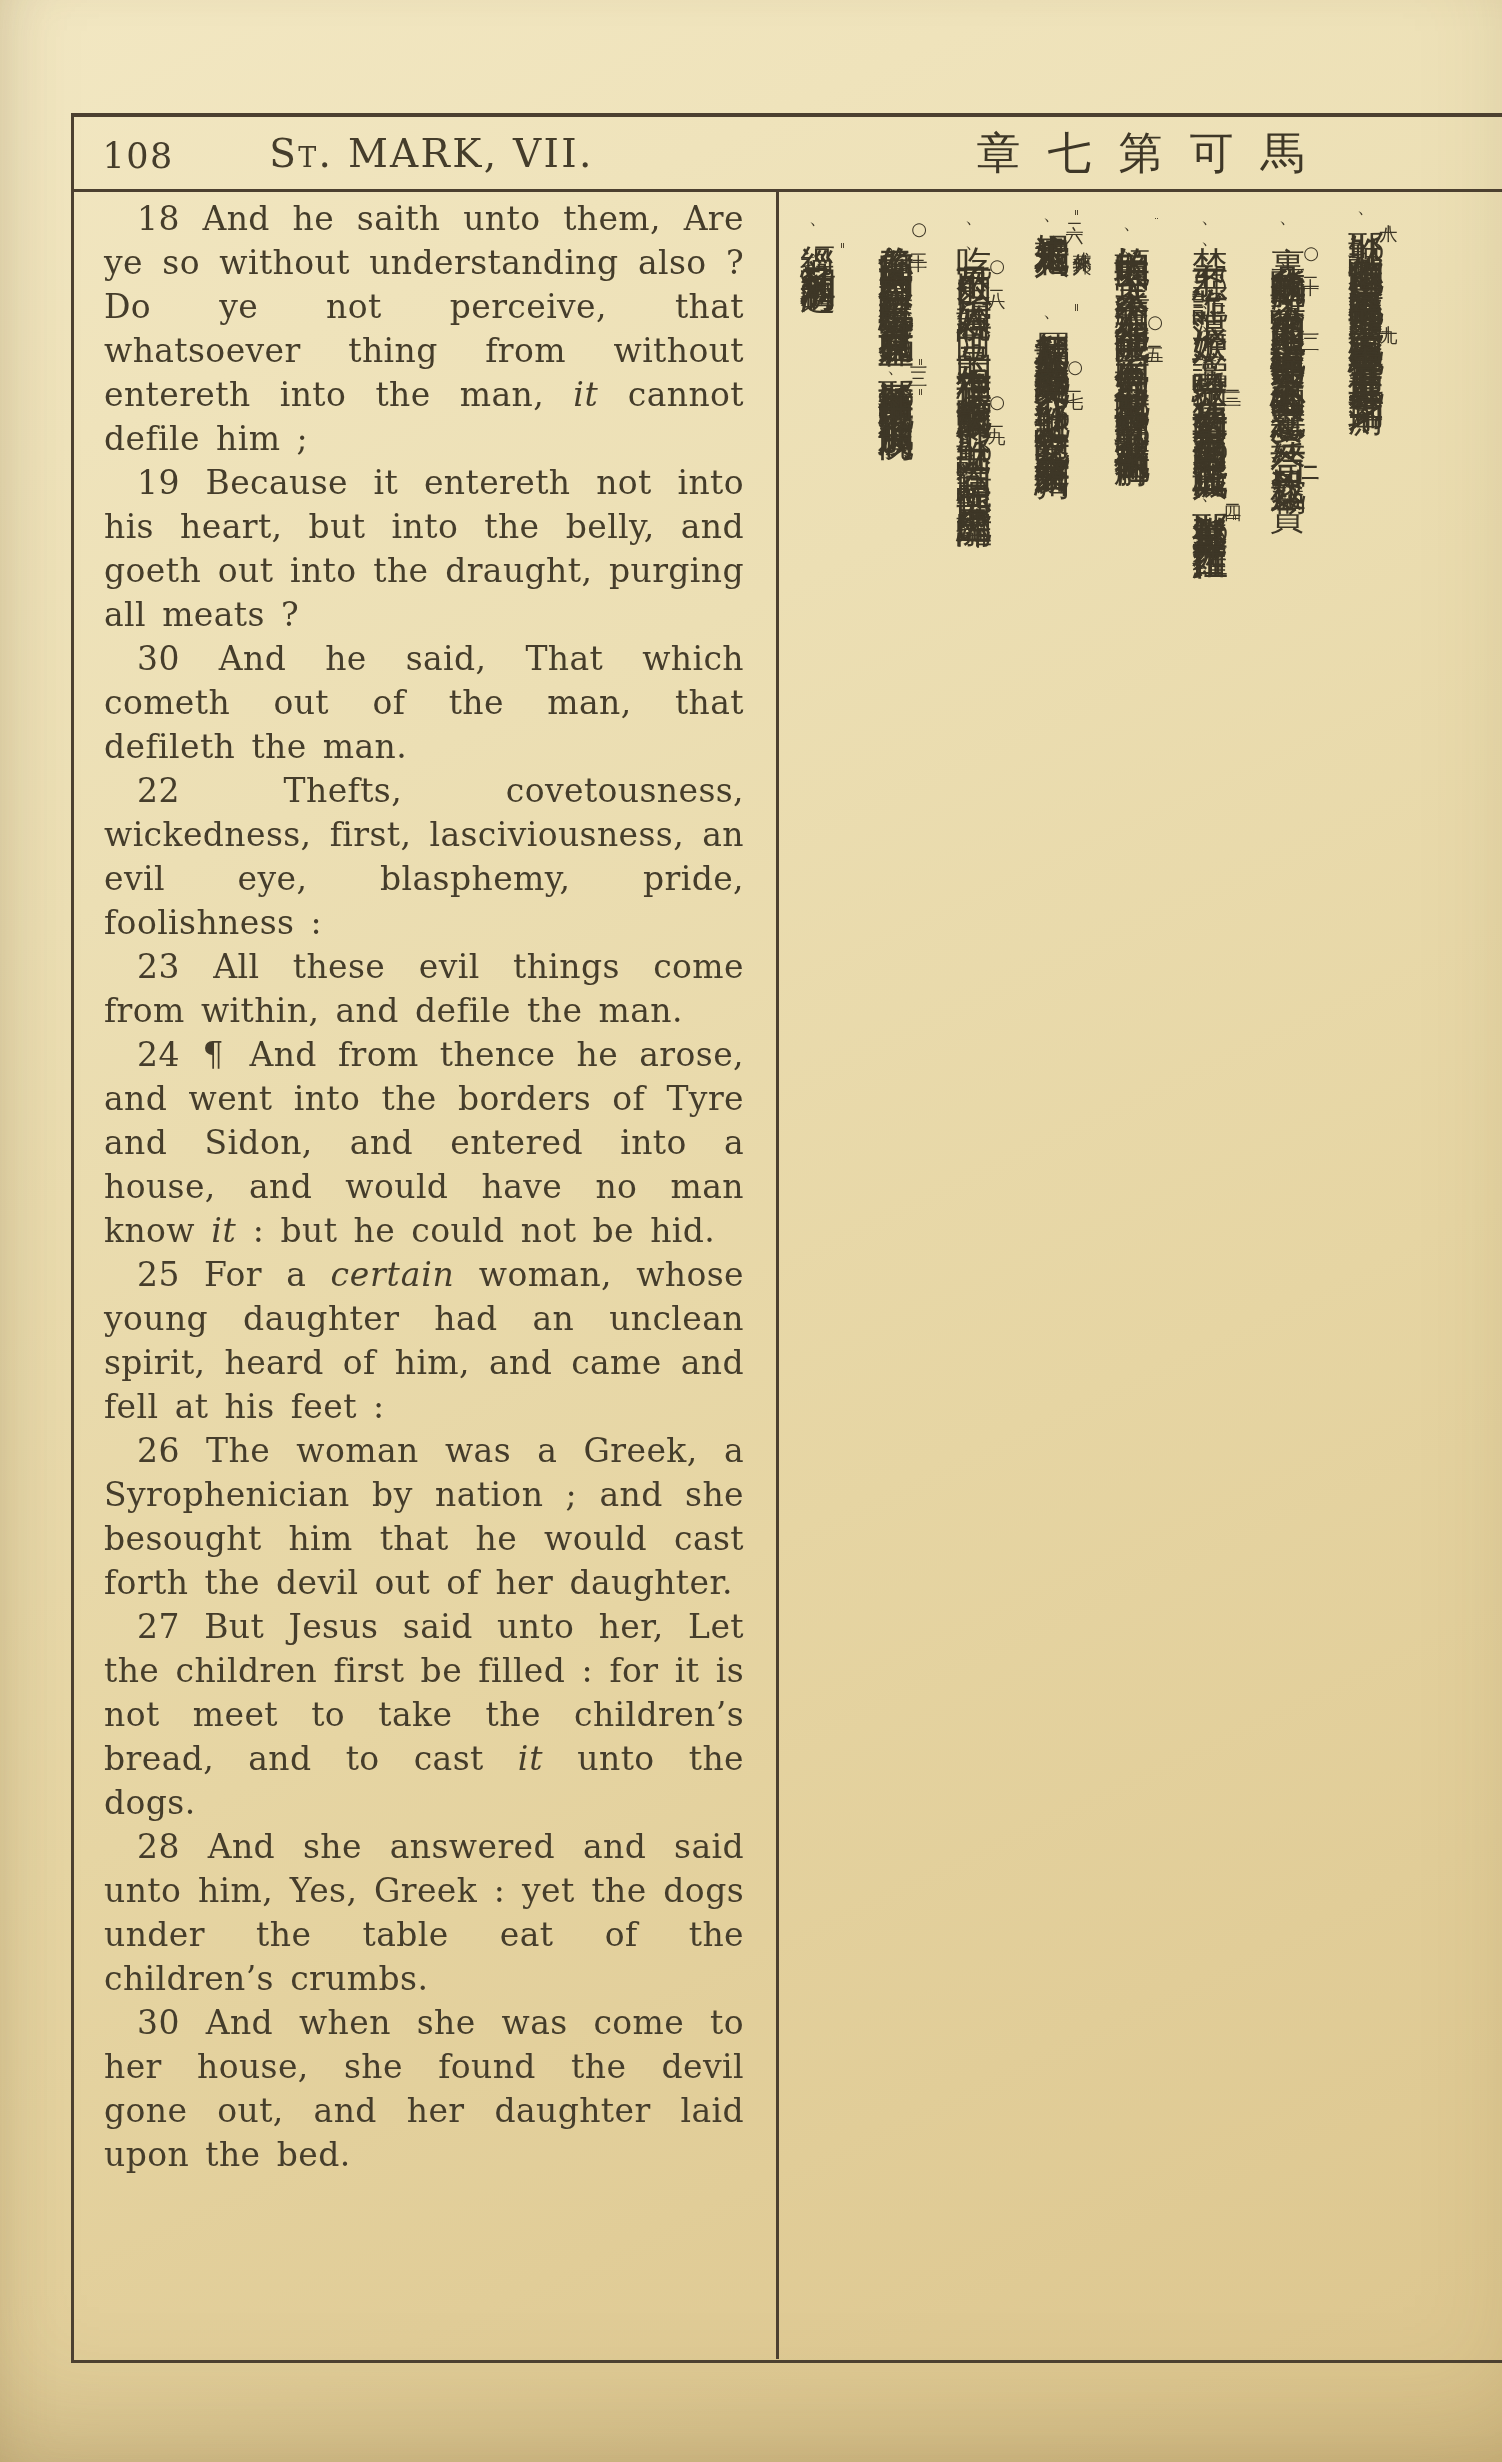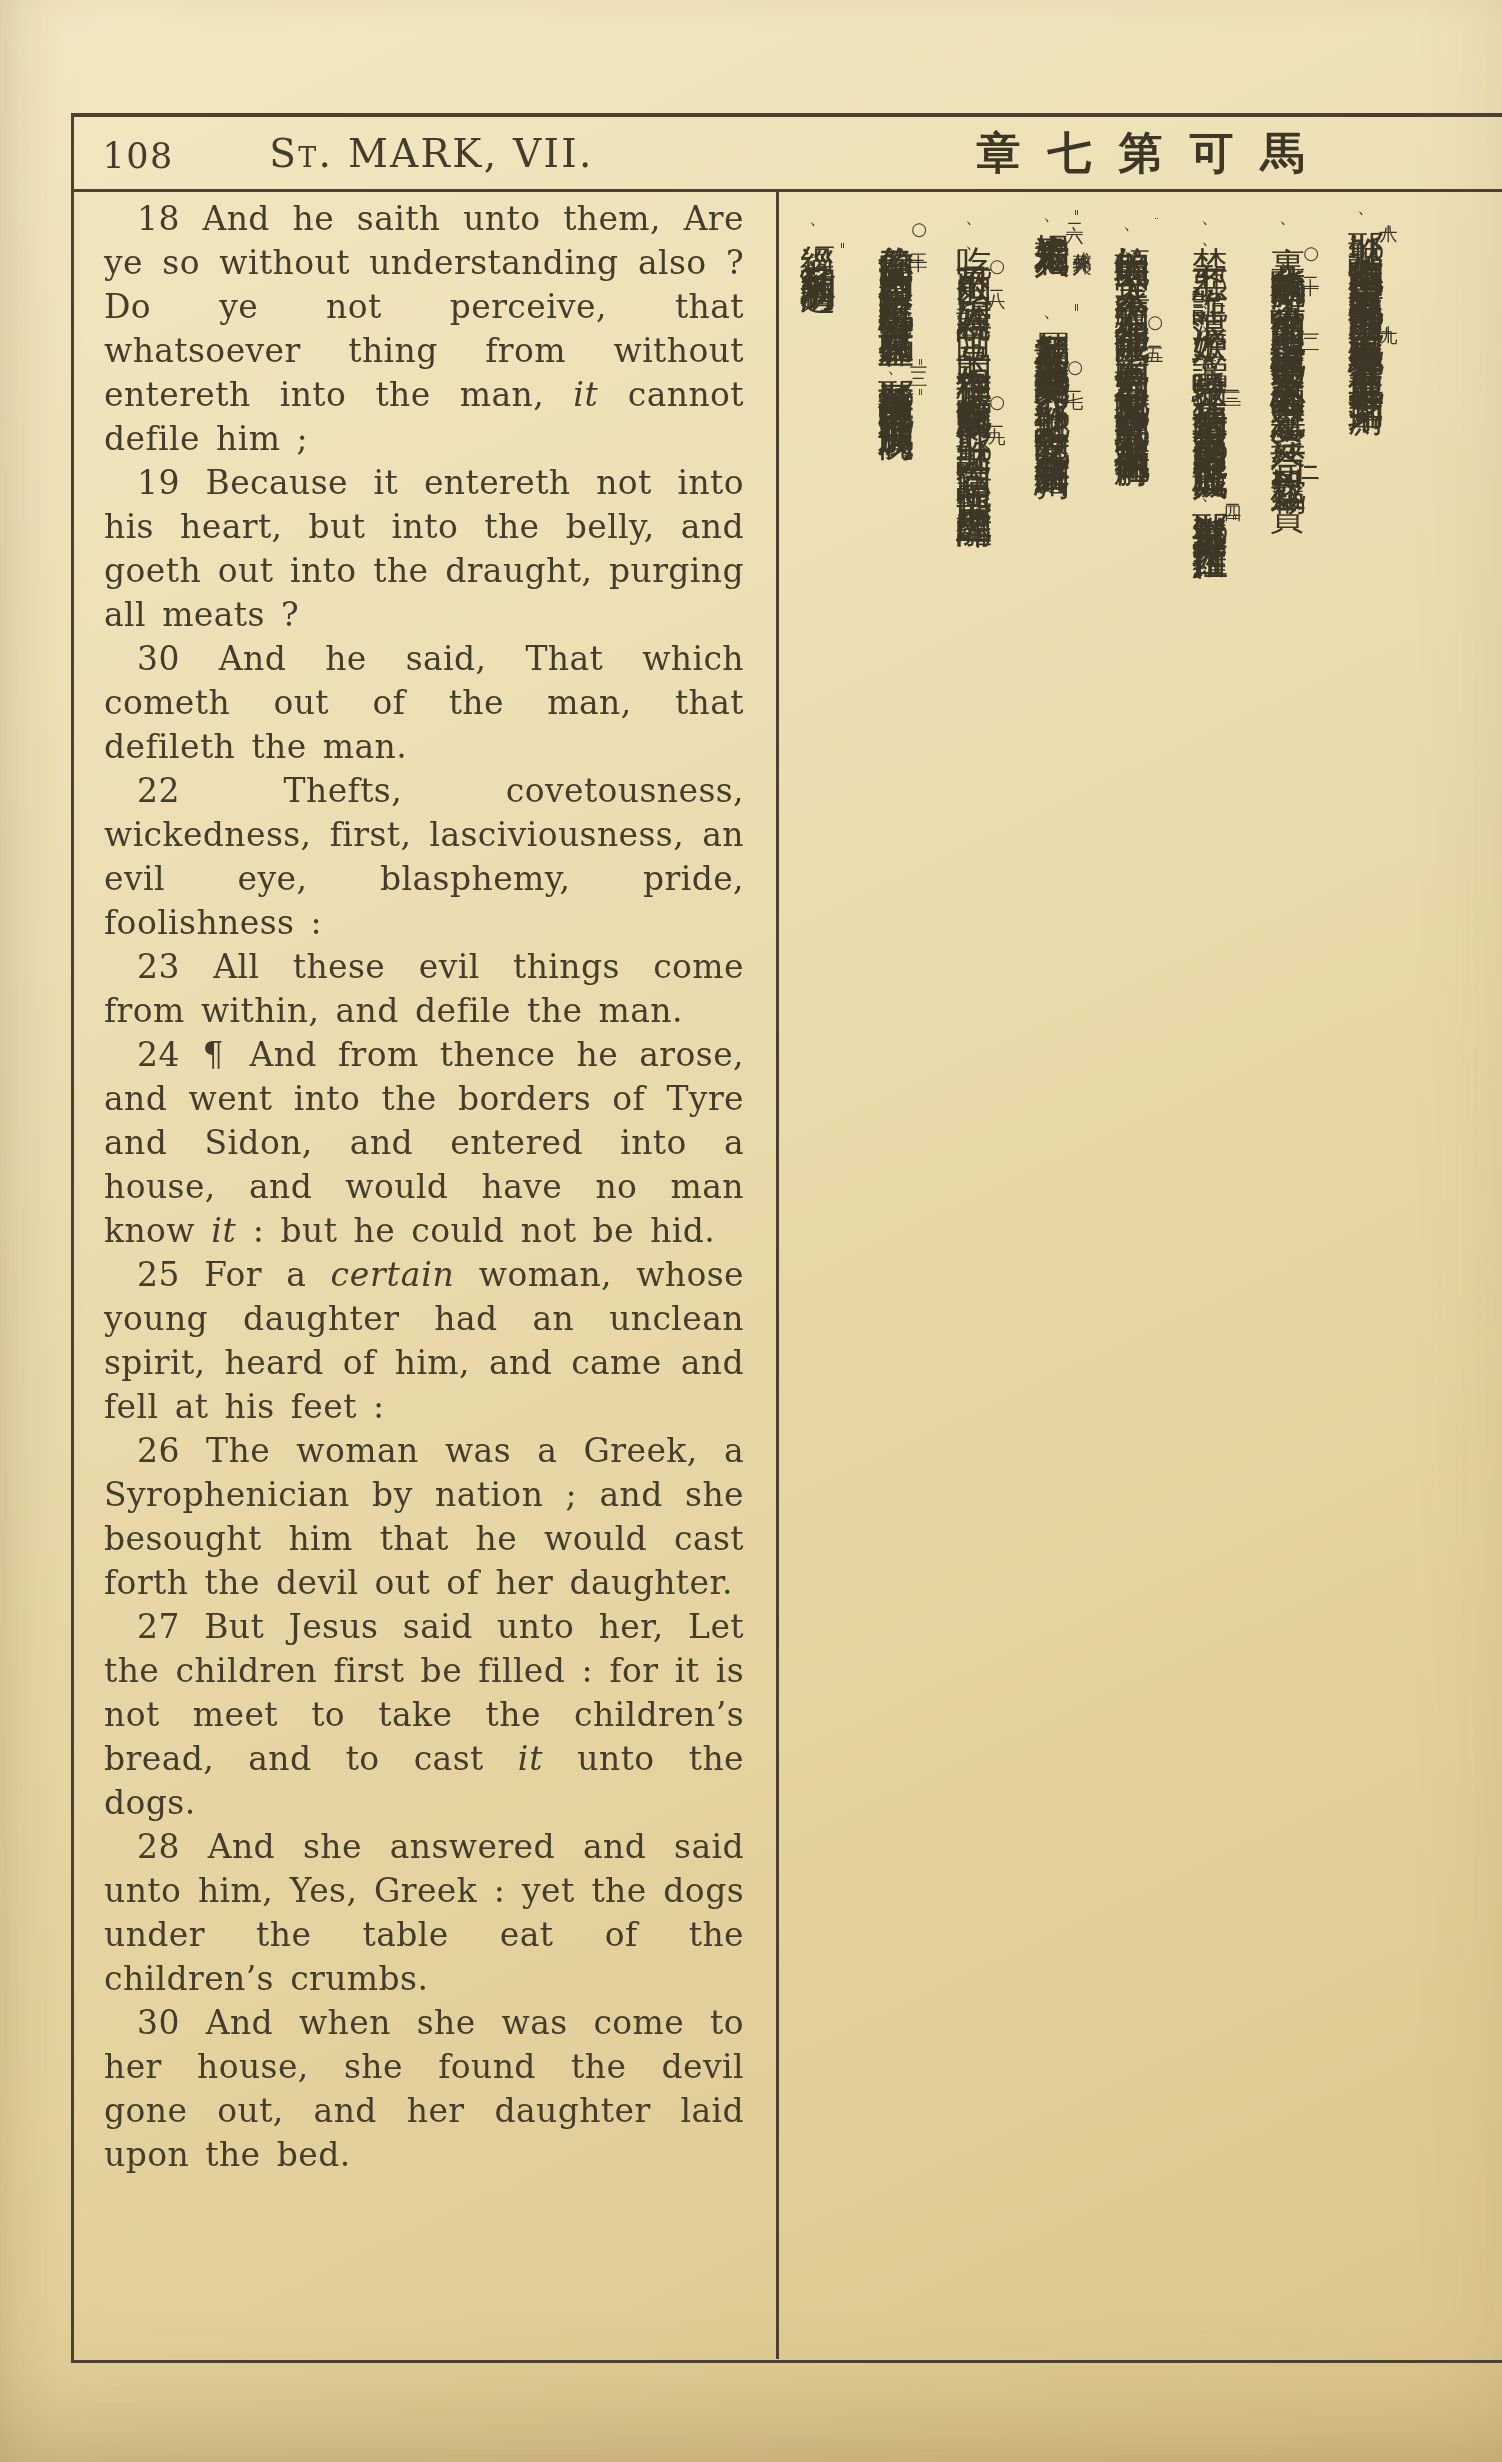--- a/index.html
+++ b/index.html
@@ -21,21 +21,21 @@
     border-bottom:3px solid #4c4030;
     box-sizing:border-box;
   }
   .hdr{
     height:75px;border-bottom:3px solid #4c4030;box-sizing:border-box;
     display:flex;align-items:center;color:#453d2b;
   }
   .hdr-left{width:705px;display:flex;align-items:flex-end;}
   .pageno{font-size:35px;margin-left:28.5px;letter-spacing:1.5px;}
   .title-en{flex:1;text-align:center;font-size:39px;font-variant:small-caps;letter-spacing:2.3px;margin-right:90px;}
-  .hdr-right{flex:1;text-align:center;font-weight:bold;}
+  .hdr-right{flex:1;text-align:center;}
   .title-zh{font-size:44px;letter-spacing:27px;margin-left:27px;color:#3e3727;}
   .bodyrow{display:flex;height:2167px;box-sizing:border-box;}
   .col-en{
     width:705px;box-sizing:border-box;border-right:3.8px solid #4c4030;
     padding:5px 32px 0 30px;color:#453d2b;
   }
   .verse{
     margin:0;text-indent:33px;text-align:justify;
     font-size:33px;line-height:44px;word-spacing:5.3px;letter-spacing:0.4px;
   }

